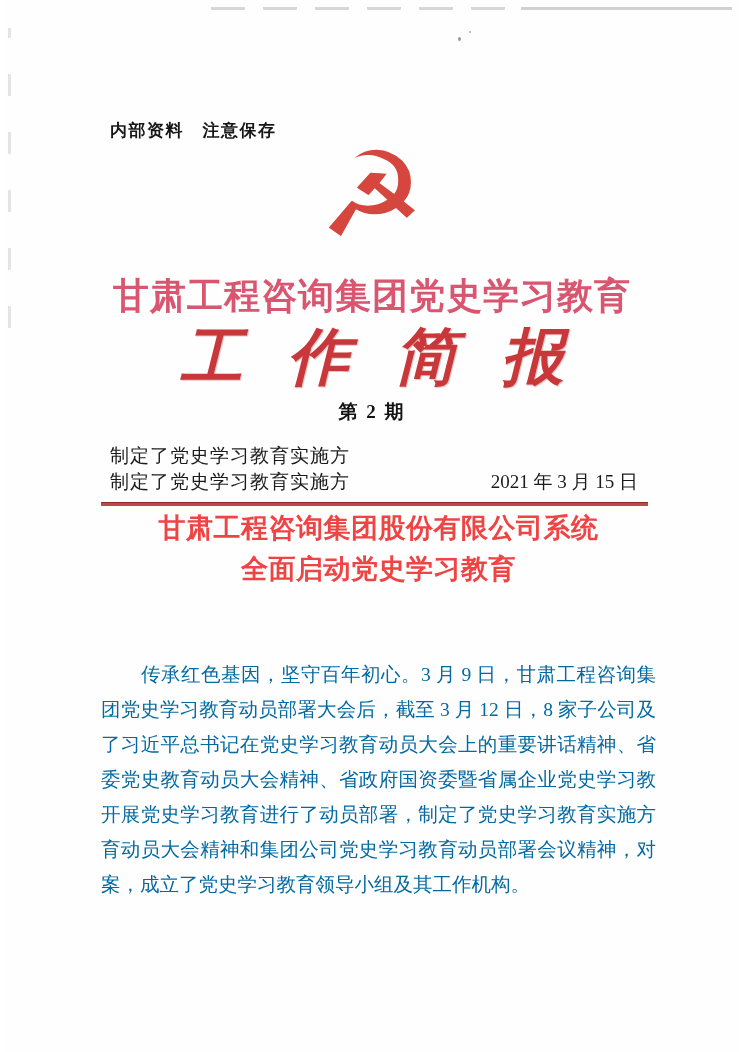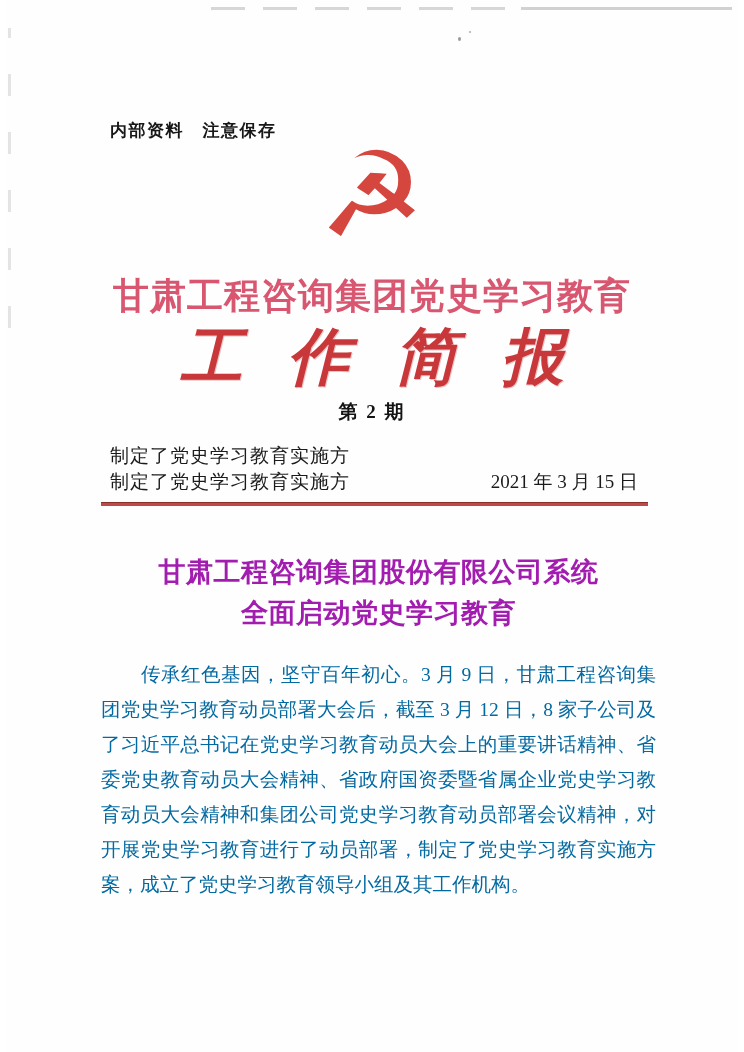--- a/index.html
+++ b/index.html
@@ -47,22 +47,22 @@
     position:absolute; left:104px; right:100px; top:443px;
     display:flex; justify-content:space-between; align-items:flex-end;
   }
   .issuer .iline { font-size:19px; line-height:26px; letter-spacing:1px; color:#1b1b1b; }
   .date { font-size:19px; line-height:26px; color:#1b1b1b; }
   .rule {
     position:absolute; left:95px; width:547px; top:502px; height:4px;
     background:linear-gradient(#8a2f2c 0 35%, #bf4a45 35% 100%);
   }
   .article-title {
-    position:absolute; left:95px; width:555px; top:552px; text-align:center;
-    font-size:27px; font-weight:700; line-height:41px; letter-spacing:.5px; color:#a21caf;
+    position:absolute; left:95px; width:555px; top:508px; text-align:center;
+    font-size:27px; font-weight:700; line-height:41px; letter-spacing:.5px; color:#ef4444;
   }
   .body-text {
     position:absolute; left:95px; width:555px; top:657px;
     font-size:19.5px; line-height:35px; color:#0369a1;
   }
   .bl { height:35px; text-align:justify; text-align-last:justify; }
   .bl.first { text-indent:40px; }
   .bl.last { text-align-last:left; }
 </style>
 </head>
@@ -99,18 +99,18 @@
   <div class="article-title">
     <div>甘肃工程咨询集团股份有限公司系统</div>
     <div>全面启动党史学习教育</div>
   </div>
 
   <div class="body-text">
     <div class="bl first">传承红色基因，坚守百年初心。3 月 9 日，甘肃工程咨询集</div>
     <div class="bl">团党史学习教育动员部署大会后，截至 3 月 12 日，8 家子公司及</div>
     <div class="bl">了习近平总书记在党史学习教育动员大会上的重要讲话精神、省</div>
     <div class="bl">委党史教育动员大会精神、省政府国资委暨省属企业党史学习教</div>
+    <div class="bl">开展党史学习教育进行了动员部署，制定了党史学习教育实施方</div>
     <div class="bl">育动员大会精神和集团公司党史学习教育动员部署会议精神，对</div>
-    <div class="bl">开展党史学习教育进行了动员部署，制定了党史学习教育实施方</div>
     <div class="bl last">案，成立了党史学习教育领导小组及其工作机构。</div>
   </div>
 
 </div>
 
 </body></html>

